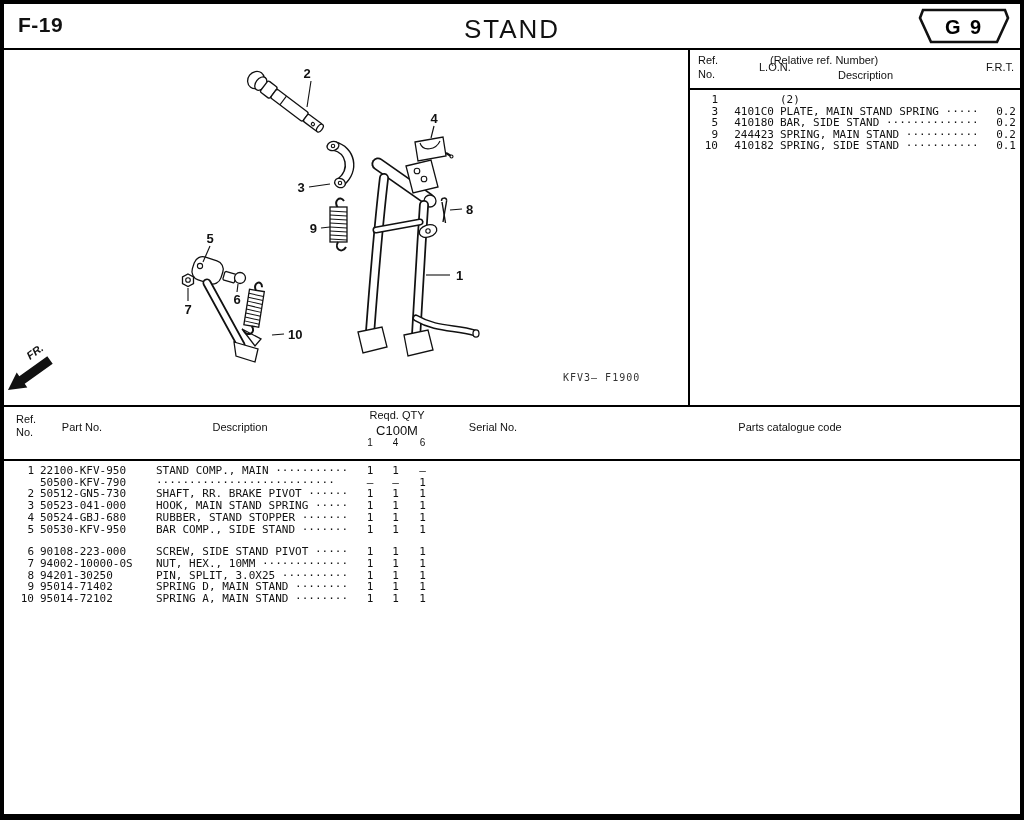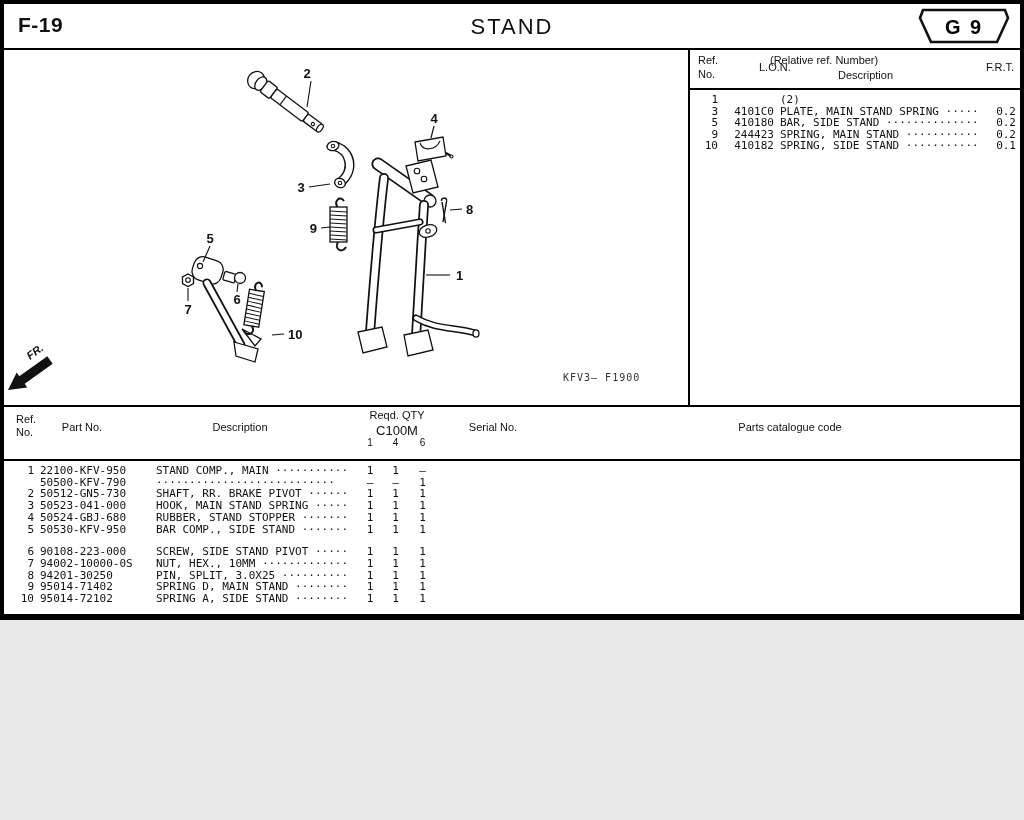--- a/index.html
+++ b/index.html
@@ -1,26 +1,26 @@
 <!DOCTYPE html>
 <html><head>
 <meta charset="utf-8">
 <style>
   html,body { margin:0; padding:0; background:#e8e8e8; }
   .page {
-    position:relative; width:1024px; height:620px; margin:0 auto;
+    position:relative; width:1024px; height:820px; margin:0 auto;
     background:#fff; box-sizing:border-box;
     border:4px solid #000; border-bottom-width:6px;
     font-family:"Liberation Sans", sans-serif; color:#111;
     overflow:hidden;
   }
   
   .hdr { position:absolute; top:0; left:0; right:0; height:44px; border-bottom:2px solid #000; }
   .page-code { position:absolute; left:14px; top:9px; font-size:21px; font-weight:bold; letter-spacing:0.5px; }
-  .title { position:absolute; left:0; right:0; top:10px; text-align:center; font-size:22px; letter-spacing:2px; }
+  .title { position:absolute; left:0; right:0; top:10px; text-align:center; font-size:26px; letter-spacing:2px; }
   .badge { position:absolute; right:10px; top:3px; width:92px; height:38px; }
   .badge text { font-size:20px; font-weight:bold; letter-spacing:2px; }
   
   .diagram { position:absolute; top:46px; left:0; width:684px; height:355px; }
   .callout { font-size:13px; font-weight:bold; fill:#111; font-family:"Liberation Sans",sans-serif; }
   .lead { stroke:#111; stroke-width:1.1; fill:none; }
   .part { fill:#fff; stroke:#111; stroke-width:1.3; }
   .tube-o { fill:none; stroke:#111; stroke-linecap:round; }
   .tube-i { fill:none; stroke:#fff; stroke-linecap:round; }
   .hole { fill:#fff; stroke:#111; stroke-width:1.1; }
@@ -396,21 +396,21 @@
           <span class="c-q">1</span>
           <span class="c-q">1</span>
           <span class="c-q">1</span>
           <span></span>
       </div>
       <div class="prow">
         <span class="c-ref">10</span>
           <span></span>
           <span>95014-72102</span>
           <span></span>
-          <span class="c-desc"><span>SPRING A, SIDE STAND </span><span>········</span></span>
+          <span class="c-desc"><span>SPRING A, MAIN STAND </span><span>········</span></span>
           <span class="c-q">1</span>
           <span class="c-q">1</span>
           <span class="c-q">1</span>
           <span></span>
       </div>
     </div>
   </div>
 
 </div>
 

